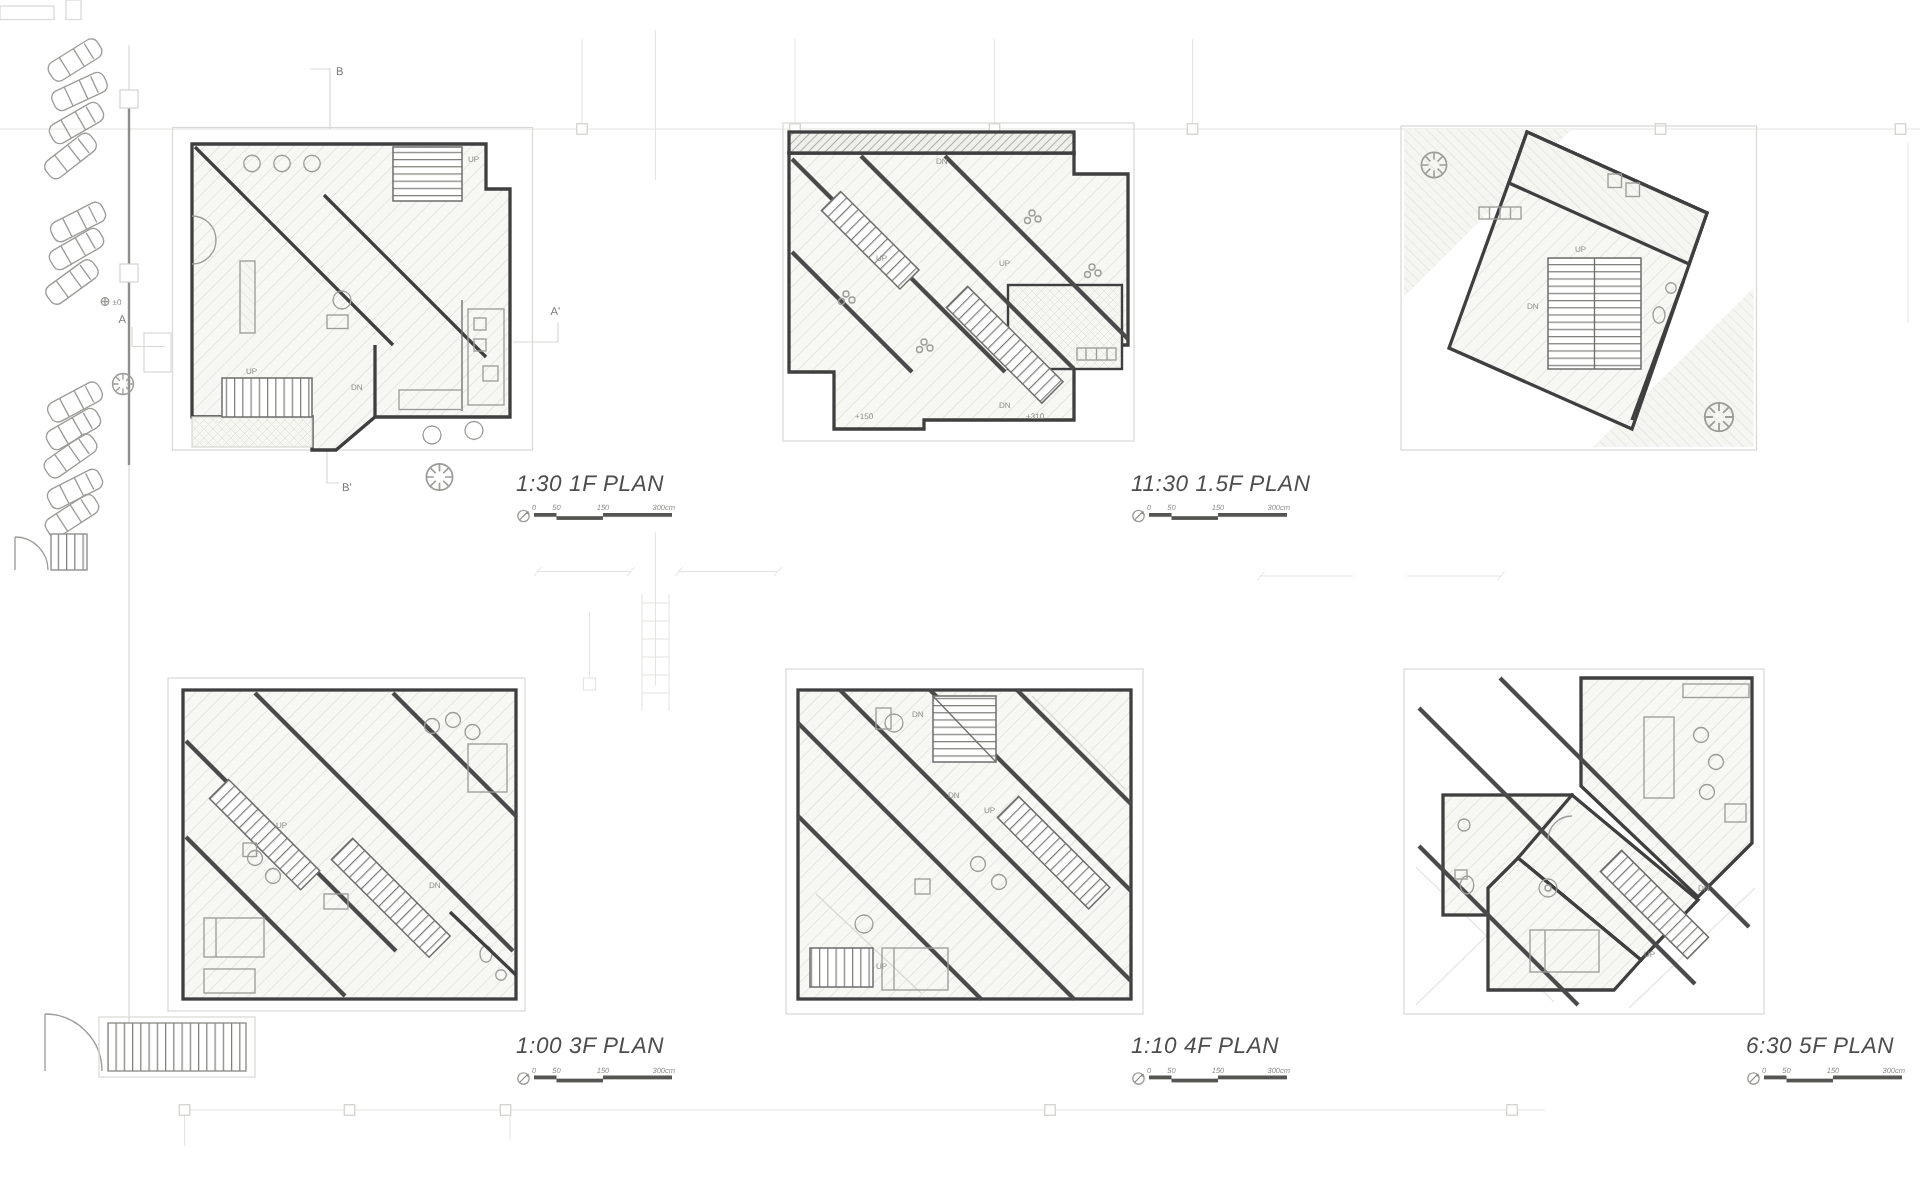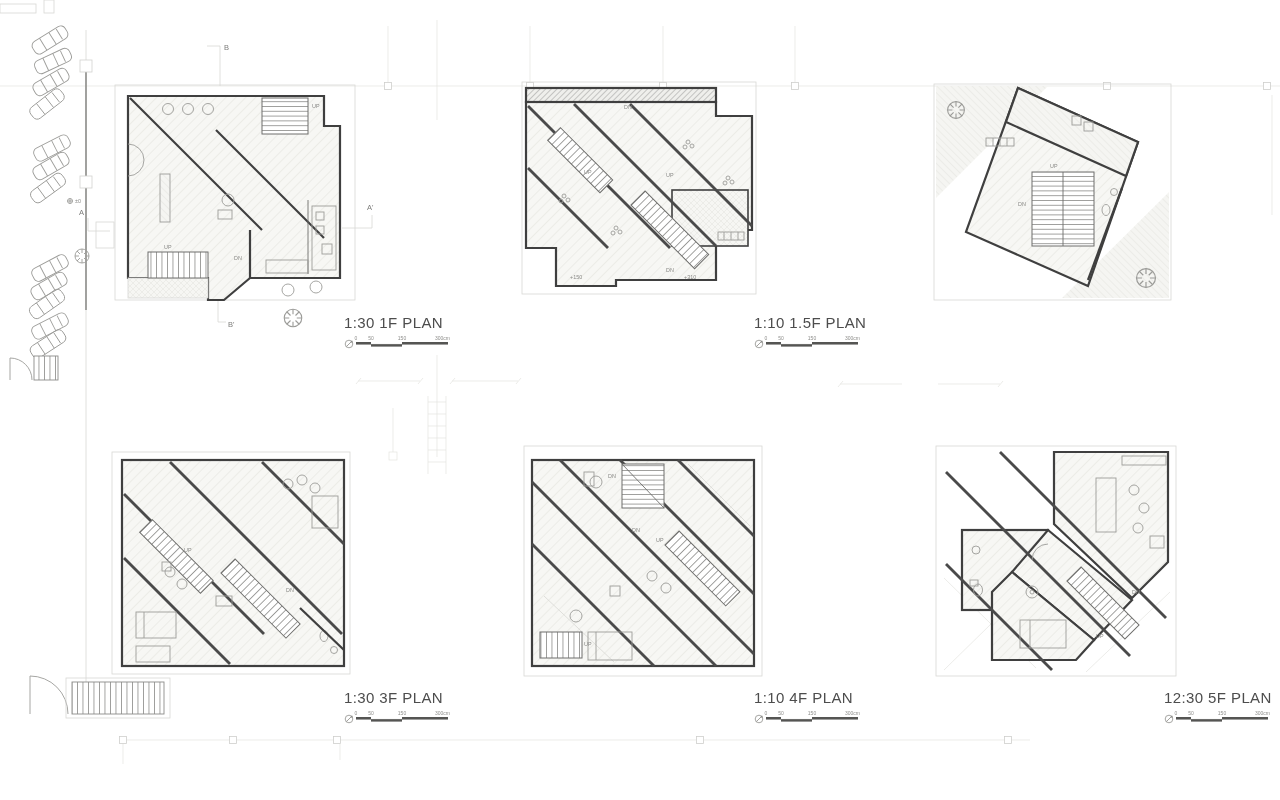--- a/index.html
+++ b/index.html
@@ -14,21 +14,21 @@
   .g{fill:none;stroke:#d8d8d4;stroke-width:0.8;}
   .g2{fill:none;stroke:#e4e4e0;stroke-width:0.7;}
   
   .fh1{fill:url(#h1);}
   .fh2{fill:url(#h2);}
   .fhx{fill:url(#hx);}
   .fhd{fill:url(#hd);}
   text.cad{fill:#8a8a87;font-size:5.4px;font-family:"Liberation Sans",sans-serif;}
   text.mark{fill:#7c7c7a;font-size:7.5px;font-family:"Liberation Sans",sans-serif;}
   
-  .caption{position:absolute;color:#4d4d4d;line-height:1;}
+  .caption{position:absolute;color:#4d4d4d;line-height:1;font-style:italic;}
   .cap-label{font-size:15px;font-weight:400;letter-spacing:.4px;color:#4d4d4d;white-space:nowrap;}
   .scalebar{margin-top:4px;}
   .sct{fill:#8d8d8a;font-size:5px;font-family:"Liberation Sans",sans-serif;}
 </style>
 </head>
 <body>
 
 <div id="sheet">
 
 <svg id="linework" width="1280" height="800" viewBox="0 0 1280 800">
@@ -396,21 +396,21 @@
         <text class="sct" x="12" y="6" text-anchor="middle">0</text>
         <text class="sct" x="27" y="6" text-anchor="middle">50</text>
         <text class="sct" x="58" y="6" text-anchor="middle">150</text>
         <text class="sct" x="106" y="6" text-anchor="end">300cm</text>
       </g>
     </svg>
   </div>
 </div>
 
 <div class="caption" style="left:754px;top:315px">
-  <div class="cap-label">1:10 1.5F PLAN</div>
+  <div class="cap-label">11:30 1.5F PLAN</div>
   <div class="scalebar">
     <svg width="112" height="16" viewBox="0 0 112 16">
       <g>
         <circle cx="5" cy="10" r="3.8" class="f"></circle>
             <line x1="2.4" y1="12.6" x2="7.8" y2="7.2" stroke="#8a8a87" stroke-width="0.8"></line>
         <polygon points="8.3,6.6 6.4,8.1 8.6,9" fill="#8a8a87"></polygon>
       </g>
       <g>
         <line x1="12" y1="10.4" x2="104" y2="10.4" stroke="#999996" stroke-width="0.5"></line>
         <rect x="12" y="8" width="15" height="2.4" fill="#555553"></rect>
@@ -420,21 +420,21 @@
         <text class="sct" x="27" y="6" text-anchor="middle">50</text>
         <text class="sct" x="58" y="6" text-anchor="middle">150</text>
         <text class="sct" x="106" y="6" text-anchor="end">300cm</text>
       </g>
     </svg>
   </div>
 </div>
 
 
 <div class="caption" style="left:344px;top:690px">
-  <div class="cap-label">1:30 3F PLAN</div>
+  <div class="cap-label">1:00 3F PLAN</div>
   <div class="scalebar">
     <svg width="112" height="16" viewBox="0 0 112 16">
       <g>
         <circle cx="5" cy="10" r="3.8" class="f"></circle>
             <line x1="2.4" y1="12.6" x2="7.8" y2="7.2" stroke="#8a8a87" stroke-width="0.8"></line>
         <polygon points="8.3,6.6 6.4,8.1 8.6,9" fill="#8a8a87"></polygon>
       </g>
       <g>
         <line x1="12" y1="10.4" x2="104" y2="10.4" stroke="#999996" stroke-width="0.5"></line>
         <rect x="12" y="8" width="15" height="2.4" fill="#555553"></rect>
@@ -466,21 +466,21 @@
         <text class="sct" x="12" y="6" text-anchor="middle">0</text>
         <text class="sct" x="27" y="6" text-anchor="middle">50</text>
         <text class="sct" x="58" y="6" text-anchor="middle">150</text>
         <text class="sct" x="106" y="6" text-anchor="end">300cm</text>
       </g>
     </svg>
   </div>
 </div>
 
 <div class="caption" style="left:1164px;top:690px">
-  <div class="cap-label">12:30 5F PLAN</div>
+  <div class="cap-label">6:30 5F PLAN</div>
   <div class="scalebar">
     <svg width="112" height="16" viewBox="0 0 112 16">
       <g>
         <circle cx="5" cy="10" r="3.8" class="f"></circle>
             <line x1="2.4" y1="12.6" x2="7.8" y2="7.2" stroke="#8a8a87" stroke-width="0.8"></line>
         <polygon points="8.3,6.6 6.4,8.1 8.6,9" fill="#8a8a87"></polygon>
       </g>
       <g>
         <line x1="12" y1="10.4" x2="104" y2="10.4" stroke="#999996" stroke-width="0.5"></line>
         <rect x="12" y="8" width="15" height="2.4" fill="#555553"></rect>

